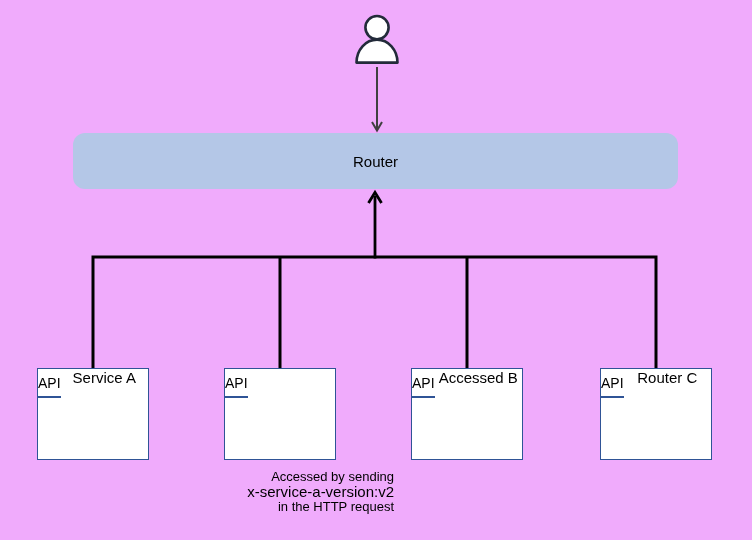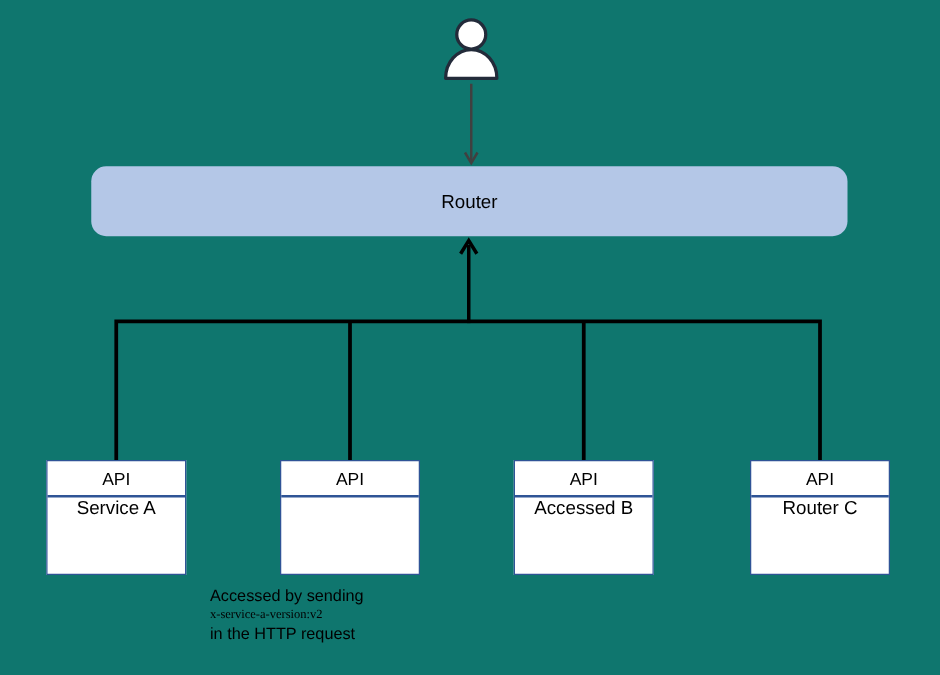--- a/index.html
+++ b/index.html
@@ -1,20 +1,20 @@
 <!DOCTYPE html>
 <html><head>
 <meta charset="utf-8">
 <style>
   html, body { margin: 0; padding: 0; background: #ffffff; }
   #canvas {
     position: relative;
     width: 752px;
     height: 540px;
-    background: #0f766e;
+    background: #f0abfc;
     overflow: hidden;
     font-family: "Liberation Sans", sans-serif;
     color: #000000;
   }
   .abs { position: absolute; }
 
   
   #router {
     left: 73px; top: 133px;
     width: 605px; height: 56px;
@@ -24,42 +24,42 @@
   }
   #router .label { font-size: 15px; color: #000; }
 
   
   .service-box {
     top: 368px;
     width: 112px; height: 92px;
     border: 1.5px solid #2f5496;
     background: #ffffff;
     box-sizing: border-box;
-    display: flex; flex-direction: column;
+    display: flex; 
   }
   .service-box .api-header {
     height: 27px;
     border-bottom: 2px solid #2f5496;
     display: flex; align-items: center; justify-content: center;
     font-size: 14px;
   }
   .service-box .body {
     flex: 1;
     display: flex; justify-content: center;
     font-size: 15px;
   }
 
   
   #note {
     left: 168px; top: 469px; width: 226px;
-    text-align: left;
+    text-align: right;
     color: #000;
   }
   #note .sans { font-size: 13px; line-height: 15.5px; }
-  #note .mono { font-family: Liberation Serif, serif; font-size: 10px; line-height: 14.5px; }
+  #note .mono { font-family: Liberation Sans, sans-serif; font-size: 15px; line-height: 14.5px; }
 
   svg { display: block; }
 </style>
 </head>
 <body>
 
 <div id="canvas">
 
   <svg class="abs" style="left:353px; top:14px;" width="48" height="50" viewBox="0 0 48 50" aria-hidden="true">
     <path d="M 3.5 48.6 A 20.5 23 0 0 1 44.5 48.6 Z" fill="#ffffff" stroke="#232b3a" stroke-width="2.6" stroke-linejoin="round"></path>

